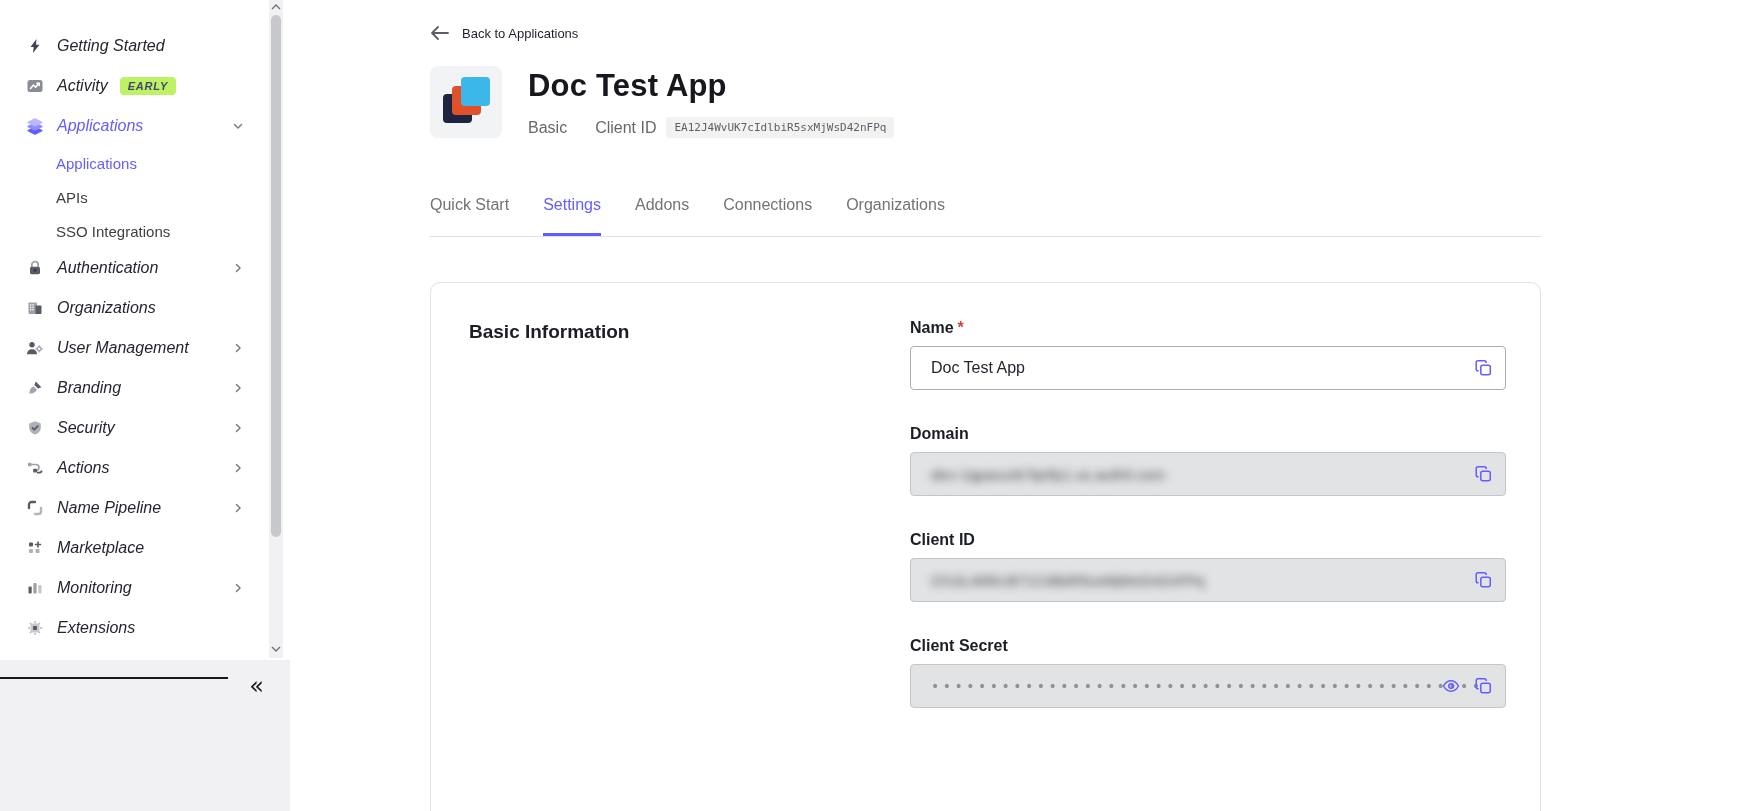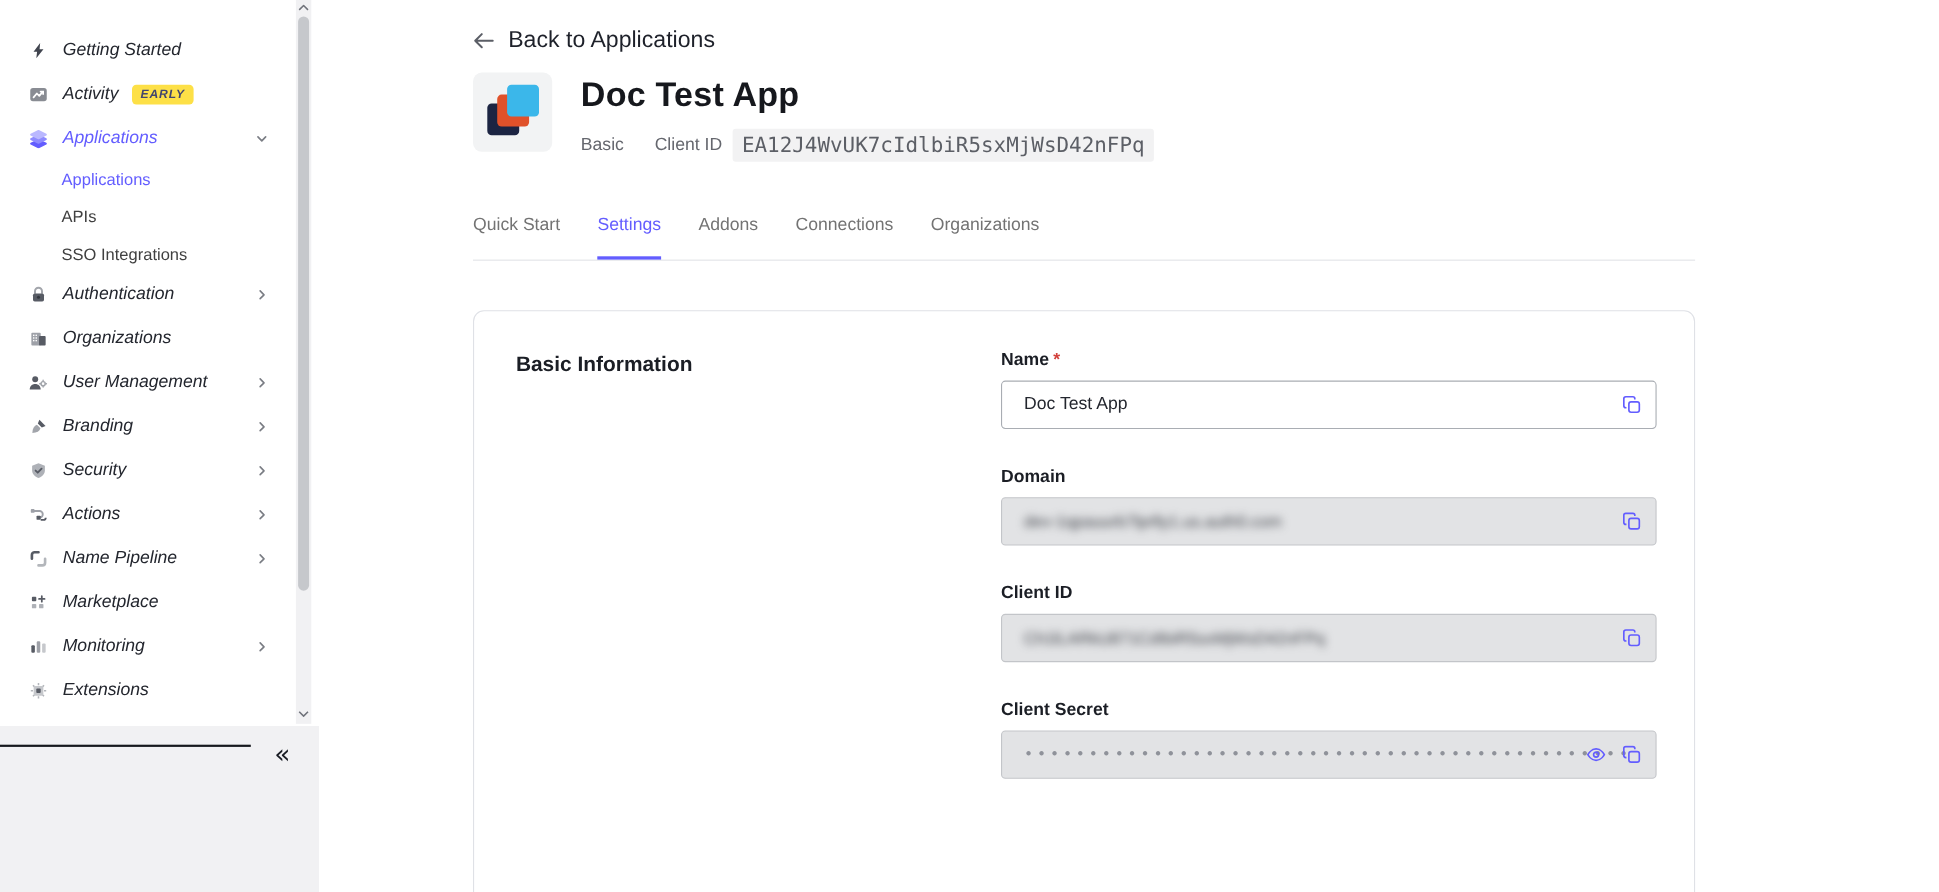--- a/index.html
+++ b/index.html
@@ -7,21 +7,21 @@
     font-family: "Liberation Sans", sans-serif; }
 
   
   .sidebar { position: absolute; left: 0; top: 0; width: 290px; height: 811px; background: #fff; }
   .nav { padding-top: 26px; }
   .nav-item { height: 40px; display: flex; align-items: center; padding: 0 46px 0 25px;
     font-size: 16px; color: #23262e; cursor: pointer; font-style: italic; }
   .nav-item .nicon { width: 19px; display: inline-flex; justify-content: center; margin-right: 13px; flex: 0 0 19px; }
   .nav-item .chev { margin-left: auto; display: inline-flex; }
   .nav-item.active > .nav-label { color: #635DFF; }
-  .badge { background: #fde047; color: #43466e; font-size: 11px; font-weight: bold;
+  .badge { background: #bef264; color: #43466e; font-size: 11px; font-weight: bold;
     letter-spacing: 0.8px; padding: 3px 8px; border-radius: 4px; margin-left: 12px; }
   .sub-item { height: 34px; display: flex; align-items: center; padding-left: 56px;
     font-size: 15px; color: #404040; cursor: pointer; }
   .sub-item.active { color: #635DFF; }
 
   
   .sb-track { position: absolute; top: 0; right: 7px; width: 14px; height: 658px; background: #f1f1f3; }
   .sb-thumb { position: absolute; top: 15px; left: 2px; width: 10px; height: 522px;
     background: #c6c8cc; border-radius: 5px; }
   .sb-up, .sb-down { position: absolute; left: 2px; width: 10px; display: flex; justify-content: center; }
@@ -29,33 +29,33 @@
 
   
   .sidebar-footer { position: absolute; left: 0; bottom: 0; width: 290px; height: 151px; background: #f1f1f3; }
   .footer-line { position: absolute; top: 17px; left: 0; width: 228px; height: 2px; background: #16181d; }
   .collapse-btn { position: absolute; top: 14px; right: 26px; border: none; background: none;
     font-size: 24px; line-height: 1; color: #181b22; cursor: pointer; font-family: "DejaVu Sans", sans-serif; }
 
   
   .main { position: absolute; left: 290px; top: 0; right: 0; height: 811px; background: #fff; }
   .back-link { position: absolute; left: 140px; top: 25px; display: flex; align-items: center;
-    gap: 13px; font-size: 21px; color: #1e212a; text-decoration: none; cursor: pointer; }
+    gap: 13px; font-size: 13px; color: #1e212a; text-decoration: none; cursor: pointer; }
 
   .app-header { position: absolute; left: 140px; top: 66px; display: flex; gap: 26px; }
   .app-logo { width: 72px; height: 72px; background: #f2f3f4; border-radius: 8px; position: relative; flex: 0 0 72px; }
   .sq { position: absolute; width: 29px; height: 29px; border-radius: 4px; }
   .sq-navy   { left: 13px; top: 28px; background: #1c2442; }
   .sq-orange { left: 22px; top: 20px; background: #e0512a; }
   .sq-blue   { left: 31px; top: 11px; background: #3bb7ea; }
   .page-title { font-size: 31px; font-weight: 600; color: #16181d; margin-top: 2px; letter-spacing: 0.2px; }
   .meta { display: flex; align-items: center; margin-top: 13px; font-size: 16px; color: #65676e; }
   .meta .app-type { margin-right: 28px; }
   .meta .cid-label { margin-right: 10px; }
-  .cid-badge { font-family: "DejaVu Sans Mono", monospace; font-size: 19px; color: #5c5f66;
+  .cid-badge { font-family: "DejaVu Sans Mono", monospace; font-size: 11px; color: #5c5f66;
     background: #f2f2f3; padding: 4px 8px; border-radius: 3px; cursor: pointer; }
 
   .tabs { position: absolute; left: 140px; top: 196px; width: 1111px; display: flex; gap: 34px;
     border-bottom: 1px solid #e1e3e7; align-items: flex-end; }
   .tab { font-size: 16px; color: #737373; padding-bottom: 19px; border: none; background: none;
     cursor: pointer; border-bottom: 3px solid transparent; font-family: inherit; }
   .tab.active { color: #635DFF; border-bottom-color: #635DFF; }
 
   .card { position: absolute; left: 140px; top: 282px; width: 1111px; height: 620px;
     background: #fff; border: 1px solid #dfe1e6; border-radius: 10px; }

